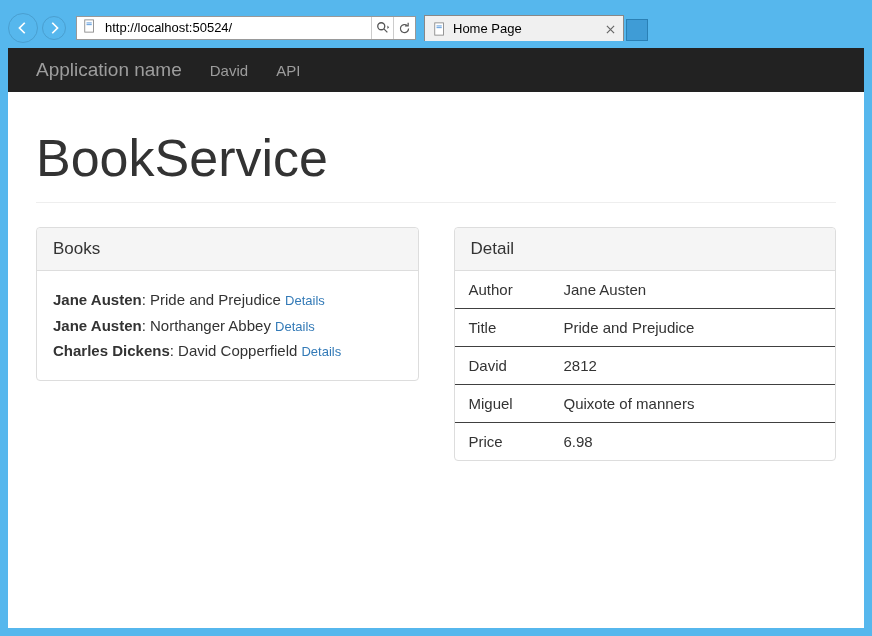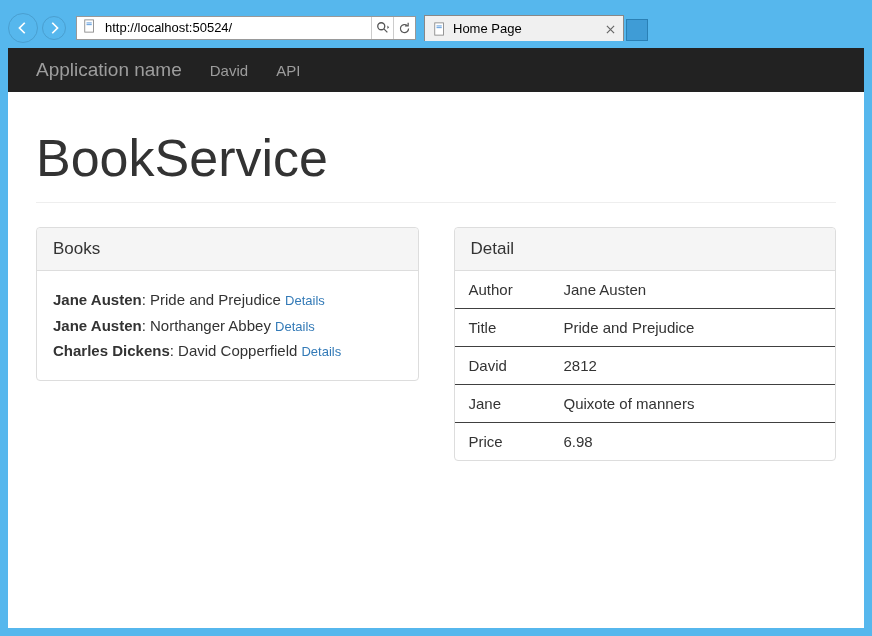--- a/index.html
+++ b/index.html
@@ -125,21 +125,21 @@
                 </tr>
             <tr>
                   <td>Title</td>
                   <td>Pride and Prejudice</td>
                 </tr>
             <tr>
                   <td>David</td>
                   <td>2812</td>
                 </tr>
             <tr>
-                  <td>Jane</td>
+                  <td>Miguel</td>
                   <td>Quixote of manners</td>
                 </tr>
             <tr>
                   <td>Price</td>
                   <td>6.98</td>
                 </tr>
           </tbody>
             </table>
         </div>
       </div>

